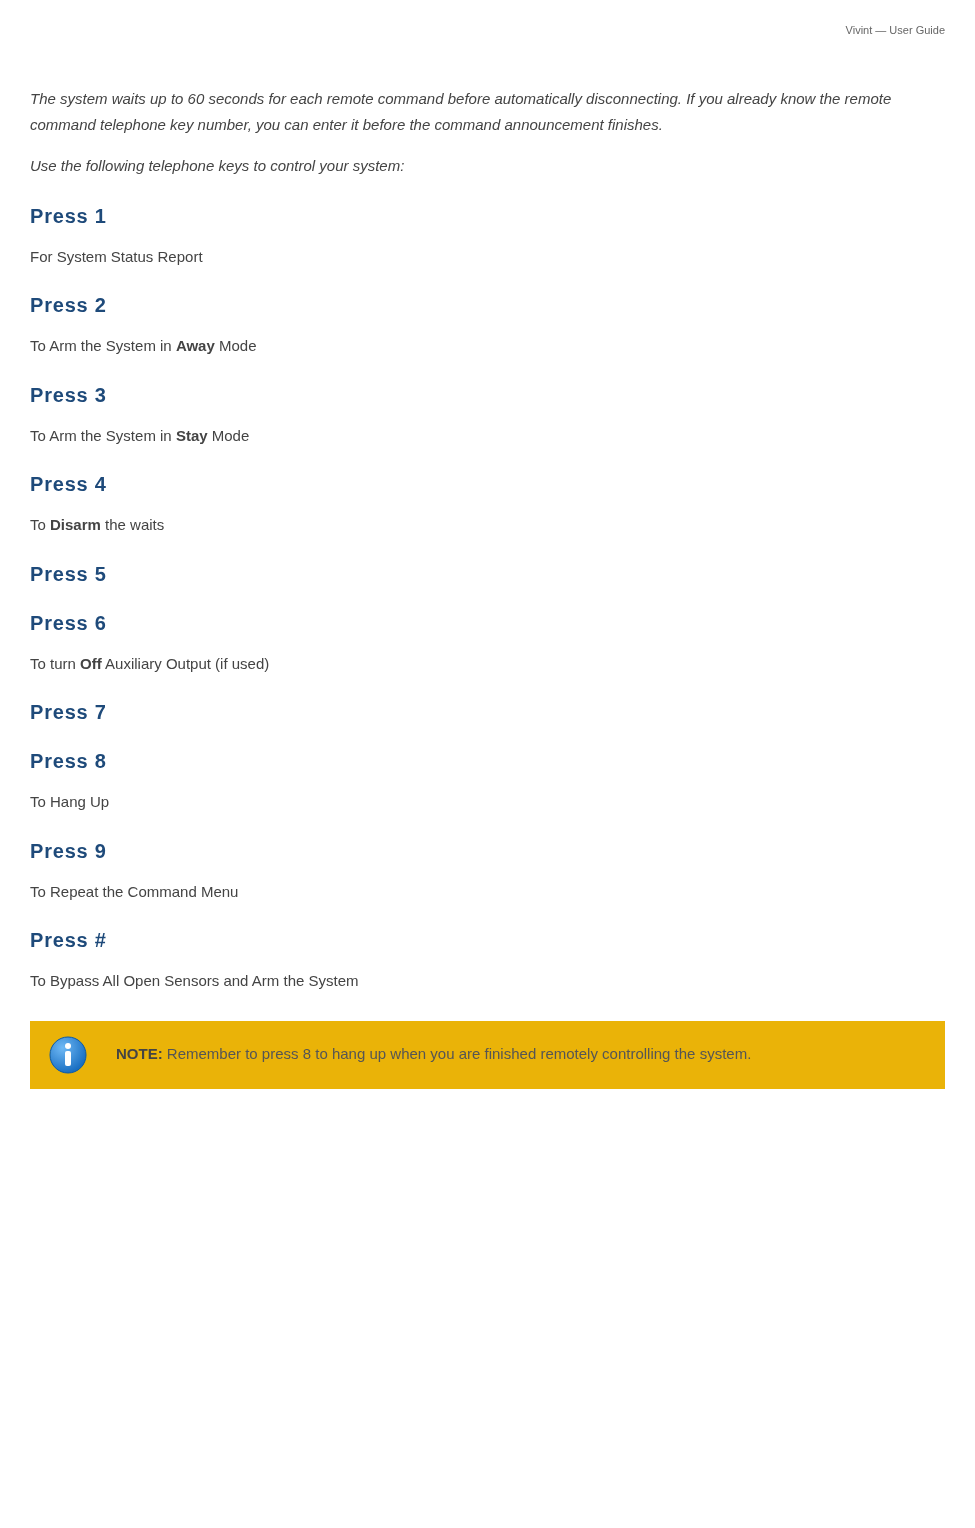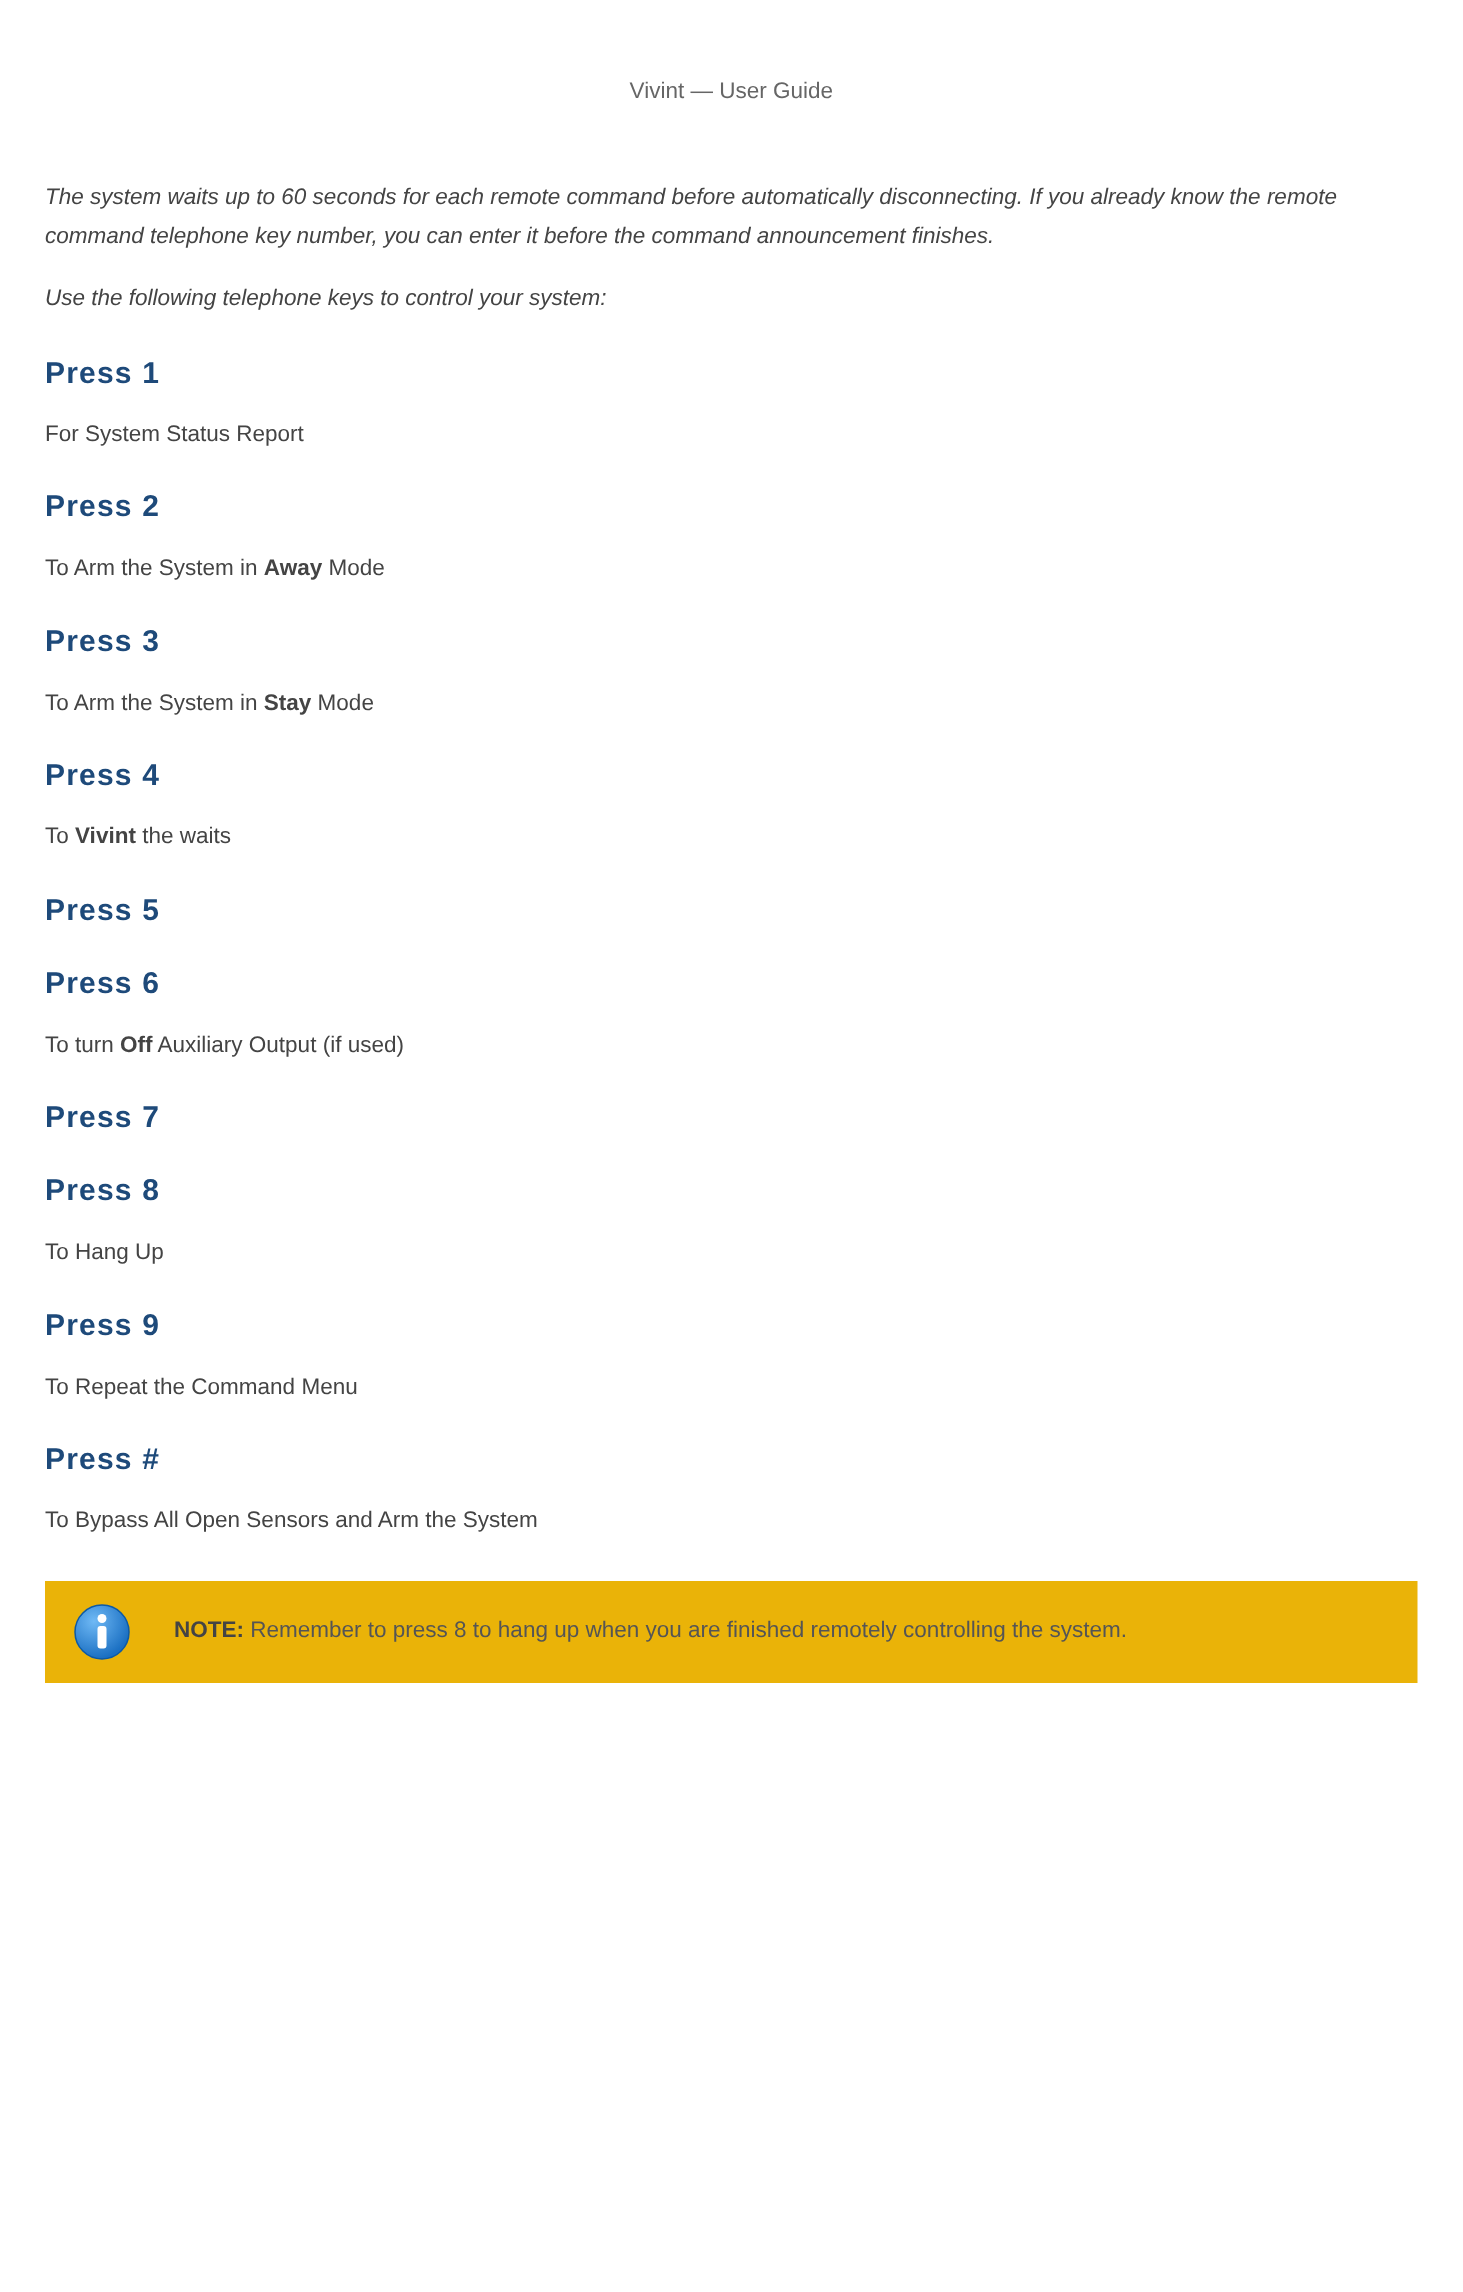--- a/index.html
+++ b/index.html
@@ -9,26 +9,25 @@
       width: 975px;
       margin: 0 auto;
       color: #333333;
     }
     .page {
       padding: 20px 30px 0 30px;
       min-height: 1450px;
       position: relative;
     }
     .header-right {
-      text-align: center;
-      font-size: 15px;
+      text-align: right;
+      font-size: 11px;
       color: #666666;
       margin-bottom: 50px;
       padding-top: 4px;
-      margin-top: 28px;
     }
     .intro-para {
       font-size: 15px;
       color: #444444;
       line-height: 1.7;
       margin-bottom: 16px;
       font-style: italic;
     }
     .press-heading {
       font-size: 20px;
@@ -80,21 +79,21 @@
     <span>To Arm the System in </span><span class="bold">Away</span><span> Mode</span>
   </p>
 
   <div class="press-heading">Press 3</div>
   <p class="press-body">
     <span>To Arm the System in </span><span class="bold">Stay</span><span> Mode</span>
   </p>
 
   <div class="press-heading">Press 4</div>
   <p class="press-body">
-    <span>To </span><span class="bold">Vivint</span><span> the waits</span>
+    <span>To </span><span class="bold">Disarm</span><span> the waits</span>
   </p>
 
   <div class="press-heading">Press 5</div>
 
   <div class="press-heading">Press 6</div>
   <p class="press-body">
     <span>To turn </span><span class="bold">Off</span><span> Auxiliary Output (if used)</span>
   </p>
 
   <div class="press-heading">Press 7</div>

